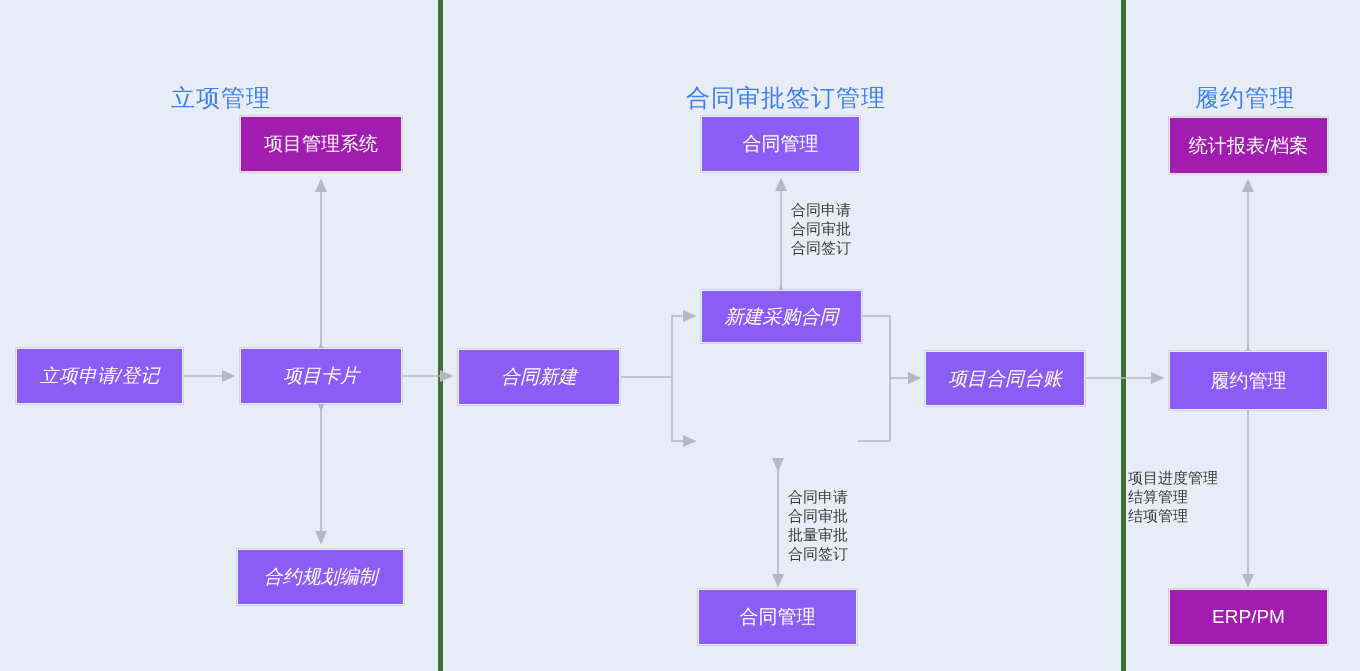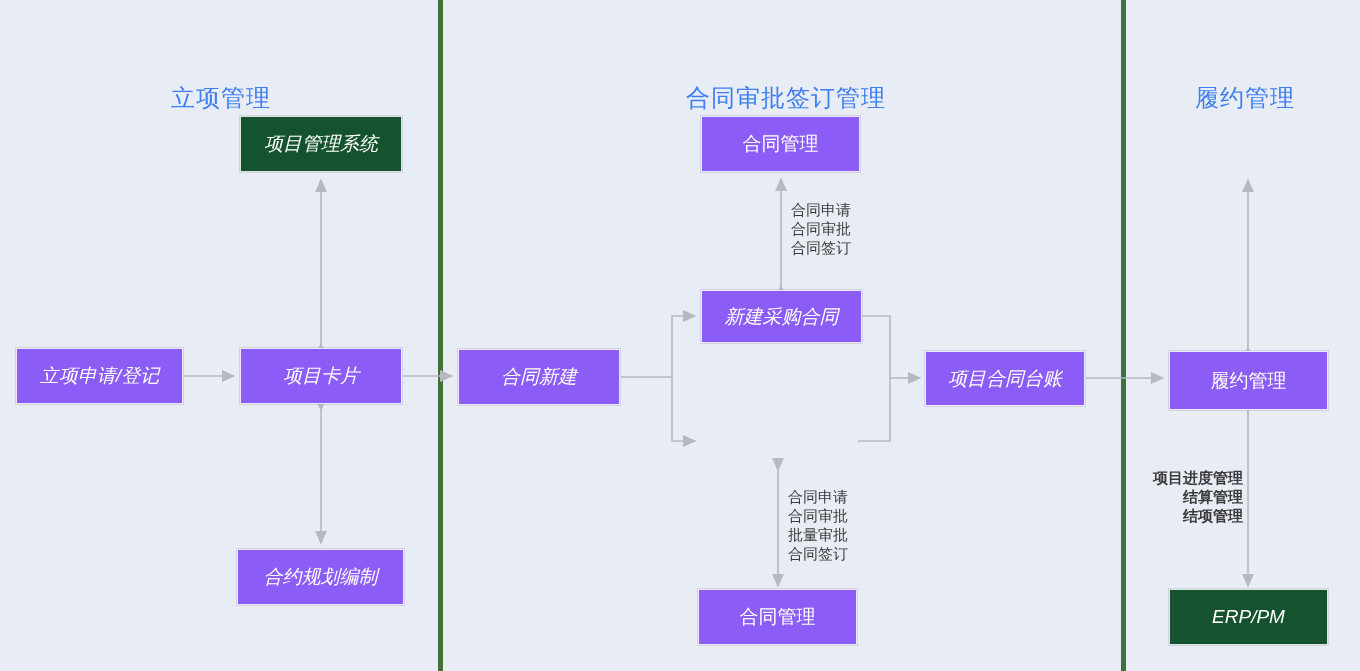--- a/index.html
+++ b/index.html
@@ -35,31 +35,31 @@
     text-align:center;
     color:#ffffff;
     font-size:19px;
     line-height:1.15;
     box-sizing:border-box;
     border:1px solid rgba(255,255,255,.85);
     box-shadow:0 0 0 1px rgba(160,170,190,.35);
   }
   .node.blue{background:#8b5cf6;font-style:italic;}
   .node.darkblue{background:#8b5cf6;}
-  .node.gray{background:#14532d;font-style:italic;}
+  .node.gray{background:#a21caf;}
 
   .edge-label{
     position:absolute;
     color:#3a3a3a;
     font-size:15px;
     line-height:19px;
     white-space:pre;
   }
   .edge-label.c{text-align:center;}
-  .edge-label.r{text-align:right;font-weight:bold;}
+  .edge-label.r{text-align:left;}
 </style>
 </head>
 <body>
 
 <div id="canvas">
 
   <div class="divider" id="divider-left"></div>
   <div class="divider" id="divider-right"></div>
 
   <svg class="wires" viewBox="0 0 1360 671">
@@ -114,20 +114,21 @@
 
   <div class="node blue" style="left:458px;top:349px;width:162px;height:56px;">合同新建</div>
 
   <div class="node blue" style="left:701px;top:290px;width:161px;height:53px;">新建采购合同</div>
 
 
   <div class="node darkblue" style="left:698px;top:589px;width:159px;height:56px;">合同管理</div>
 
   <div class="node blue" style="left:925px;top:351px;width:160px;height:55px;">项目合同台账</div>
 
+  <div class="node gray" style="left:1169px;top:117px;width:159px;height:57px;">统计报表/档案</div>
 
   <div class="node darkblue" style="left:1169px;top:351px;width:159px;height:59px;">履约管理</div>
 
   <div class="node gray" style="left:1169px;top:589px;width:159px;height:56px;">ERP/PM</div>
 
   <div class="edge-label c" style="left:791px;top:200px;">合同申请
 合同审批
 合同签订</div>
 
   <div class="edge-label c" style="left:788px;top:487px;">合同申请

